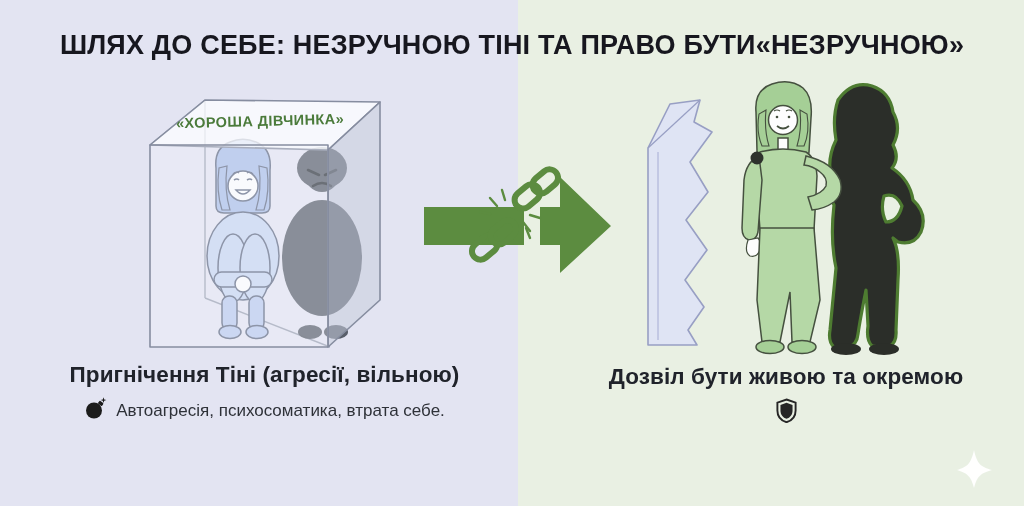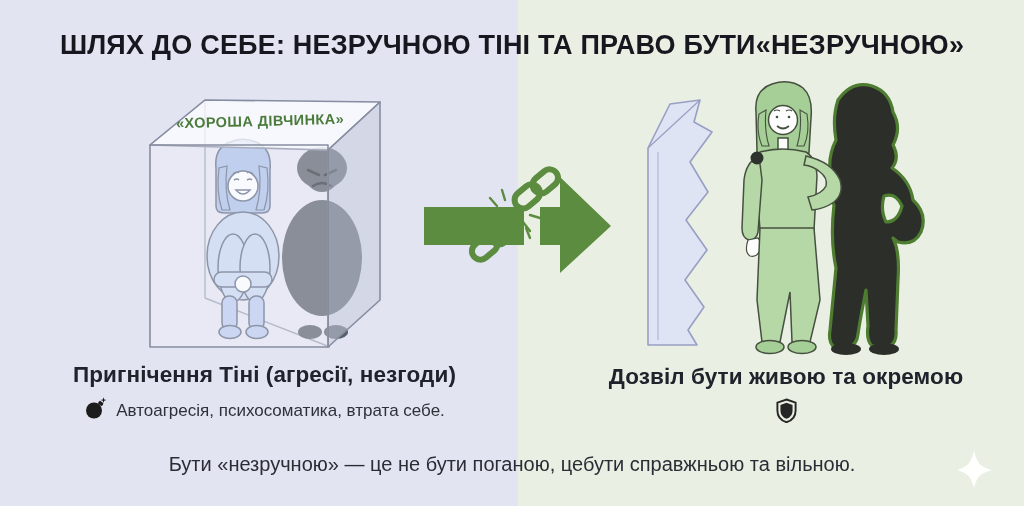--- a/index.html
+++ b/index.html
@@ -147,21 +147,21 @@
     <g>
       <path d="M974,450 C977,464 981,467 992,470 C981,473 977,476 974,488 C971,476 967,473 957,470 C967,467 971,464 974,450 Z" fill="#ffffff" opacity="0.96"></path>
     </g>
   </svg>
 
   <div class="title">ШЛЯХ ДО СЕБЕ: НЕЗРУЧНОЮ ТІНІ ТА ПРАВО БУТИ«НЕЗРУЧНОЮ»</div>
 
   <div class="box-label">«ХОРОША ДІВЧИНКА»</div>
 
   <div class="caption left">
-    <h2>Пригнічення Тіні (агресії, незгоди)</h2>
+    <h2>Пригнічення Тіні (агресії, вільною)</h2>
     <div class="subrow">
       <span class="sub-icon">
         <svg width="24" height="24" viewBox="0 0 24 24">
           <circle cx="10" cy="14.5" r="8" fill="#1c1c1c"></circle>
           <rect x="14.2" y="5.6" width="5" height="3.6" rx="1.2" transform="rotate(38 16.7 7.4)" fill="#1c1c1c"></rect>
           <path d="M19.5,1.2 L20.2,3.4 L22.4,4.1 L20.2,4.8 L19.5,7 L18.8,4.8 L16.6,4.1 L18.8,3.4 Z" fill="#1c1c1c"></path>
         </svg>
       </span>
       <span>Автоагресія, психосоматика, втрата себе.</span>
     </div>
@@ -172,15 +172,14 @@
     <div class="subrow">
       <span class="sub-icon">
         <svg width="23" height="25" viewBox="0 0 24 26">
           <path d="M12,1.5 L21.5,4.8 V13 C21.5,19.8 17.5,23.6 12,25.2 C6.5,23.6 2.5,19.8 2.5,13 V4.8 Z" fill="none" stroke="#262626" stroke-width="2"></path>
           <path d="M12,5 L18.3,7.2 V13 C18.3,17.6 15.7,20.4 12,21.7 C8.3,20.4 5.7,17.6 5.7,13 V7.2 Z" fill="#262626"></path>
         </svg>
       </span>
     </div>
   </div>
 
-  <div class="footer">Бути «незручною» — це не бути поганою, цебути справжньою та вільною.</div>
 
 </div>
 
 </body></html>

